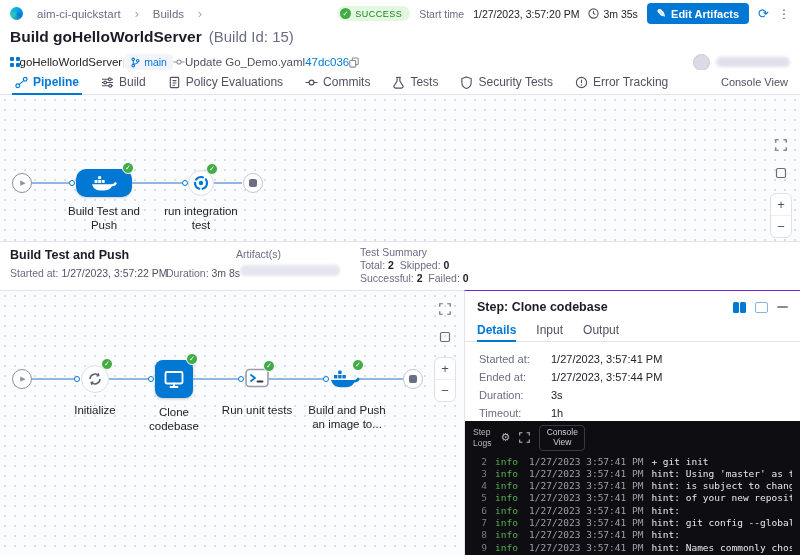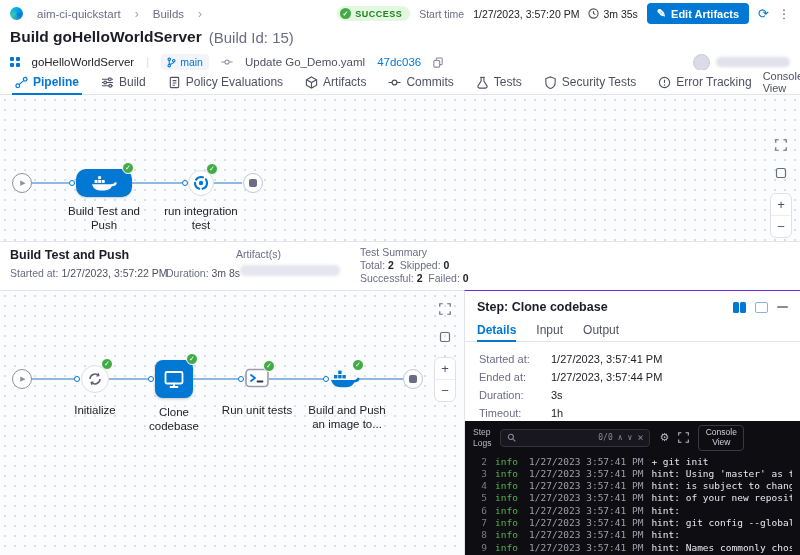--- a/index.html
+++ b/index.html
@@ -6,34 +6,34 @@
   html,body{width:800px;height:555px;overflow:hidden}
   body{font-family:"Liberation Sans",sans-serif;background:#fff;color:#22222a;position:relative}
   .app{position:absolute;inset:0;width:800px;height:555px;background:#fff;overflow:hidden}
 
   
   .topbar{position:absolute;top:0;left:0;right:0;height:27px;display:flex;align-items:center;padding:0 10px;background:#fff}
   .crumb{display:flex;align-items:flex-end;gap:14px;font-size:11.5px;color:#6b6d85}
   .proj-avatar{width:13px;height:13px;border-radius:50%;background:conic-gradient(#00ade4,#0278d5,#36c5b8,#00ade4)}
   .crumb .sep{color:#a2a3b3;font-size:12px;line-height:1}
   .topbar-right{margin-left:auto;display:flex;align-items:center;gap:9px}
-  .badge-success{display:flex;align-items:center;gap:4px;background:#e4f7e1;color:#1b841d;font-size:9px;font-weight:bold;letter-spacing:.5px;padding:2px 8px 2px 3px;border-radius:9px}
+  .badge-success{display:flex;align-items:center;gap:4px;background:#e4f7e1;color:#1b841d;font-size:9px;font-weight:normal;letter-spacing:.5px;padding:2px 8px 2px 3px;border-radius:9px}
   .badge-check{width:11px;height:11px;border-radius:50%;background:#42ab45;color:#fff;font-size:7px;display:flex;align-items:center;justify-content:center}
   .tb-label{color:#6b6d85;font-size:10.5px}
   .tb-value{font-size:10.5px;color:#22222a}
   .elapsed{display:flex;align-items:center;gap:4px;font-size:10.5px;color:#22222a}
   .btn-edit{display:flex;align-items:center;gap:5px;background:#0278d5;color:#fff;font-size:11px;font-weight:bold;padding:4px 10px;border-radius:4px;border:none;cursor:pointer}
   .icon-refresh{color:#0278d5;font-size:13px}
   .kebab{color:#4f5162;font-size:12px}
 
   
-  .titlebar{position:absolute;top:28px;left:10px;display:flex;align-items:center;gap:7px}
+  .titlebar{position:absolute;top:28px;left:10px;display:flex;align-items:flex-start;gap:7px}
   .title{font-size:15.5px;font-weight:bold;color:#1c1c28}
   .buildid{font-size:15px;color:#6b6d85}
-  .metabar{position:absolute;top:53px;left:10px;right:10px;height:18px;display:flex;align-items:center;gap:12px;font-size:11.5px}
+  .metabar{position:absolute;top:53px;left:10px;right:10px;height:18px;display:flex;align-items:center;gap:0;font-size:11.5px}
   .repo-grid{display:grid;grid-template-columns:4px 4px;gap:1.5px}
   .repo-grid i{width:4px;height:4px;background:#0278d5;border-radius:1px}
   .repo-name{color:#22222a}
   .pipe-sep{color:#d9dae5}
   .branch-pill{display:flex;align-items:center;gap:4px;background:#f3f3fa;border-radius:4px;padding:2px 6px;color:#0278d5;font-size:10.5px}
   .commit-msg{color:#4f5162}
   .sha{color:#0278d5}
   .meta-right{margin-left:auto;display:flex;align-items:center;gap:6px}
   .avatar{width:17px;height:17px;border-radius:50%;background:#dadbe6;border:1px solid #c9cad6}
   .blur-blob{height:10px;border-radius:5px;background:#e0e1ea;filter:blur(1.5px)}
@@ -214,27 +214,20 @@
       <span>Build</span>
     </span>
     <span class="tab">
       <svg width="13" height="13" viewBox="0 0 14 14" fill="none" stroke="currentColor" stroke-width="1.2">
           <rect x="2.5" y="1.5" width="9" height="11" rx="1"></rect>
           <path d="M5 5h4M5 7.5h4M5 10h2.5"></path>
         </svg>
       <span>Policy Evaluations</span>
     </span>
     <span class="tab">
-      <svg width="13" height="13" viewBox="0 0 14 14" fill="none" stroke="currentColor" stroke-width="1.2">
-          <path d="M7 1l5.5 3v6L7 13 1.5 10V4z"></path>
-          <path d="M1.5 4L7 7l5.5-3M7 7v6"></path>
-        </svg>
-      <span>Artifacts</span>
-    </span>
-    <span class="tab">
       <svg width="13" height="13" viewBox="0 0 14 14" fill="none" stroke="currentColor" stroke-width="1.3">
           <circle cx="7" cy="7" r="2.6"></circle>
           <path d="M0.5 7h3.9M9.6 7h3.9"></path>
         </svg>
       <span>Commits</span>
     </span>
     <span class="tab">
       <svg width="13" height="13" viewBox="0 0 14 14" fill="none" stroke="currentColor" stroke-width="1.2">
           <path d="M5.5 1.5v4L2 11a1.8 1.8 0 0 0 1.6 2h6.8A1.8 1.8 0 0 0 12 11L8.5 5.5v-4"></path>
           <path d="M4.5 1.5h5"></path>
@@ -462,31 +455,20 @@
         <span class="sp-value">1h</span>
       </div>
     </div>
 
     <div class="logconsole">
       <div class="log-toolbar">
         <div class="log-cols">
           <div>Step</div>
           <div>Logs</div>
         </div>
-        <div class="log-search">
-          <svg class="mag" width="9" height="9" viewBox="0 0 14 14" fill="none" stroke="#8a8b98" stroke-width="1.6">
-              <circle cx="6" cy="6" r="4"></circle>
-              <path d="M9 9l4 4"></path>
-            </svg>
-          <input style="">
-          <span class="search-count">0/0</span>
-          <span class="log-nav">∧</span>
-          <span class="log-nav">∨</span>
-          <span class="log-close">×</span>
-        </div>
         <span class="gear">⚙</span>
         <span class="log-expand">
             <svg width="11" height="11" viewBox="0 0 16 16" fill="none" stroke="currentColor" stroke-width="1.6">
               <path d="M1 5V1h4M11 1h4v4M15 11v4h-4M5 15H1v-4"></path>
             </svg>
           </span>
         <span class="console-btn">Console View</span>
       </div>
       <div class="log-body">
         <div class="log-row">

